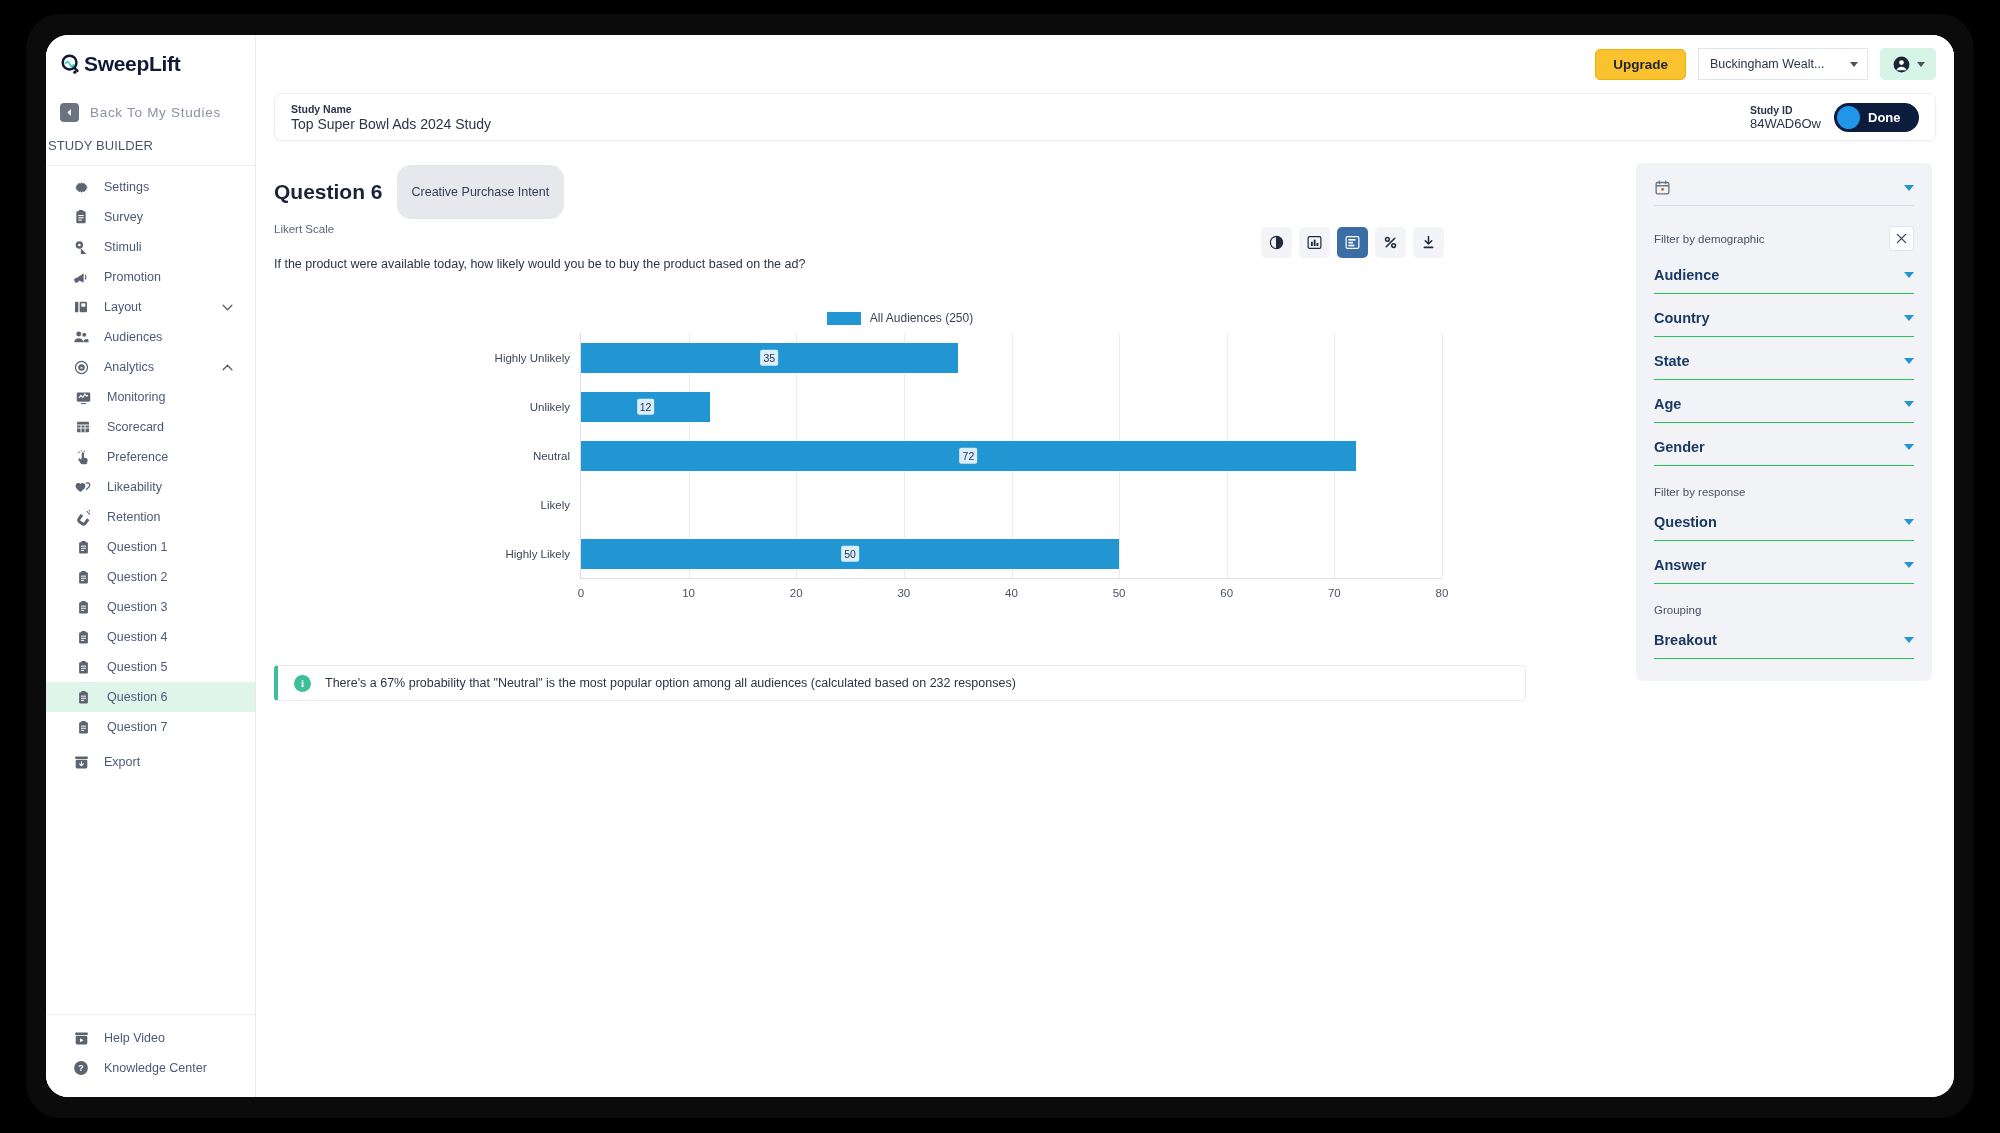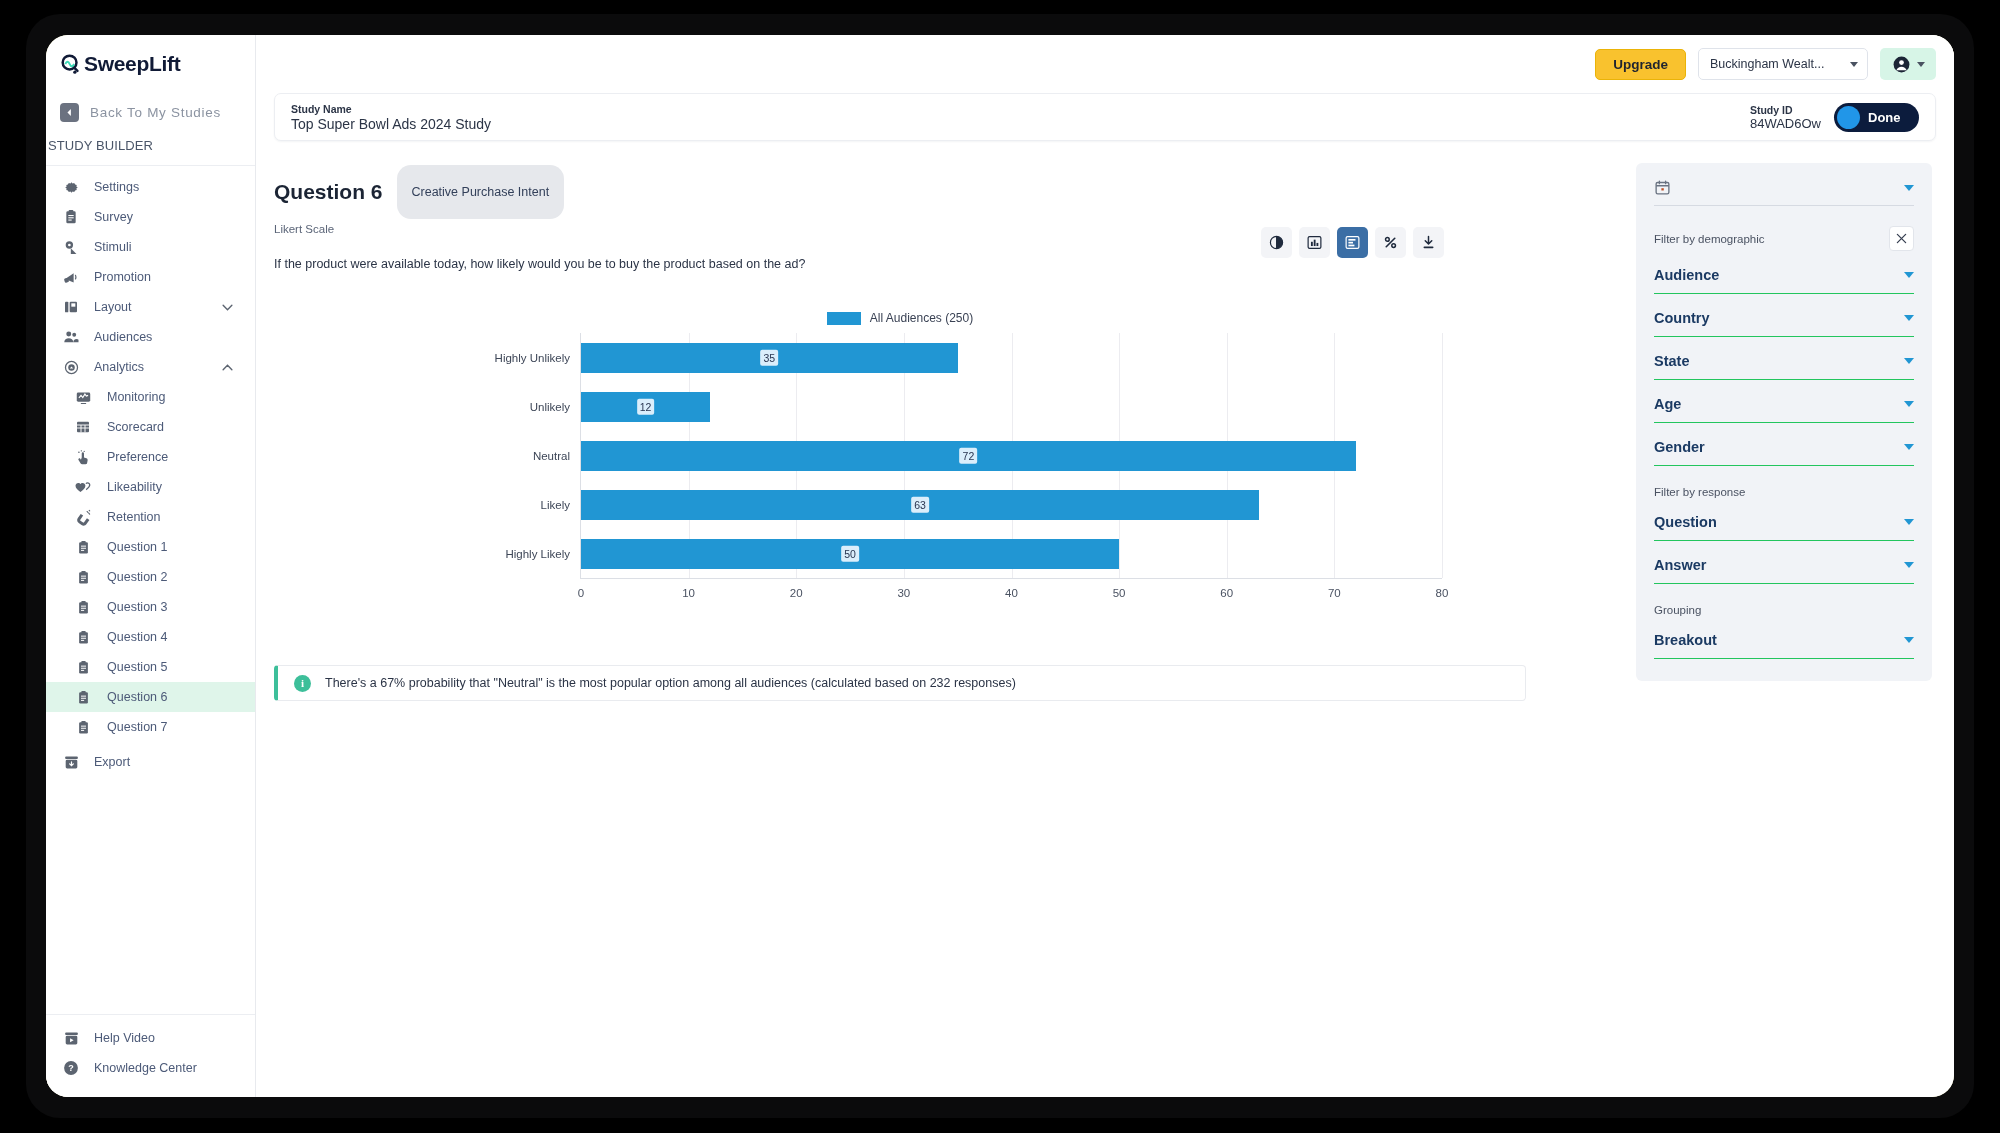--- a/index.html
+++ b/index.html
@@ -71,21 +71,21 @@
   }
   .section-label {
     padding: 6px 0 12px 2px;
     font-size: 13px; color: #4a5568;
     letter-spacing: 0.1px;
     border-bottom: 1px solid #eceef2;
   }
   .nav { padding-top: 6px; }
   .nav-item {
     display: flex; align-items: center;
-    height: 30px; padding-left: 16px;
+    height: 30px; padding-left: 26px;
     position: relative; cursor: pointer;
   }
   .nav-item .ico {
     width: 18px; height: 18px;
     display: flex; align-items: center; justify-content: center;
     flex: 0 0 18px;
     color: #5c6470;
   }
   .nav-item .lbl {
     margin-left: 14px;
@@ -126,21 +126,21 @@
   .btn-upgrade {
     background: #f9c22e;
     border: 1px solid #eab308;
     color: #1f2430;
     font-size: 13.5px; font-weight: bold;
     padding: 7px 17px; border-radius: 5px;
     cursor: pointer;
   }
   .org-select {
     width: 170px; height: 32px;
-    border: 1px solid #dfe3ea; border-radius: 5px;
+    border: 1px solid #dfe3ea; border-radius: 0;
     background: #fff;
     display: flex; align-items: center; justify-content: space-between;
     padding: 0 9px 0 11px;
     font-size: 12.5px; color: #2b3446;
     cursor: pointer;
   }
   .acct {
     width: 56px; height: 32px;
     background: #d7f5e7; border-radius: 5px;
     display: flex; align-items: center; justify-content: center;
@@ -745,23 +745,20 @@
                 </div>
                 <div class="catlabel" style="top: 30%;">Unlikely</div>
                 <div class="bar" style="left: 0px; top: 30%; width: 15%; background: rgb(33, 150, 211);">
                   <span class="bar-val" style="left: 50%;">12</span>
                 </div>
                 <div class="catlabel" style="top: 50%;">Neutral</div>
                 <div class="bar" style="left: 0px; top: 50%; width: 90%; background: rgb(33, 150, 211);">
                   <span class="bar-val" style="left: 50%;">72</span>
                 </div>
                 <div class="catlabel" style="top: 70%;">Likely</div>
-                <div class="bar" style="left: 0px; top: 70%; width: 78.75%; background: rgb(33, 150, 211);">
-                  <span class="bar-val" style="left: 50%;">63</span>
-                </div>
                 <div class="catlabel" style="top: 90%;">Highly Likely</div>
                 <div class="bar" style="left: 0px; top: 90%; width: 62.5%; background: rgb(33, 150, 211);">
                   <span class="bar-val" style="left: 50%;">50</span>
                 </div>
                 <div class="xtick" style="left: 0%;">0</div>
                 <div class="xtick" style="left: 12.5%;">10</div>
                 <div class="xtick" style="left: 25%;">20</div>
                 <div class="xtick" style="left: 37.5%;">30</div>
                 <div class="xtick" style="left: 50%;">40</div>
                 <div class="xtick" style="left: 62.5%;">50</div>

